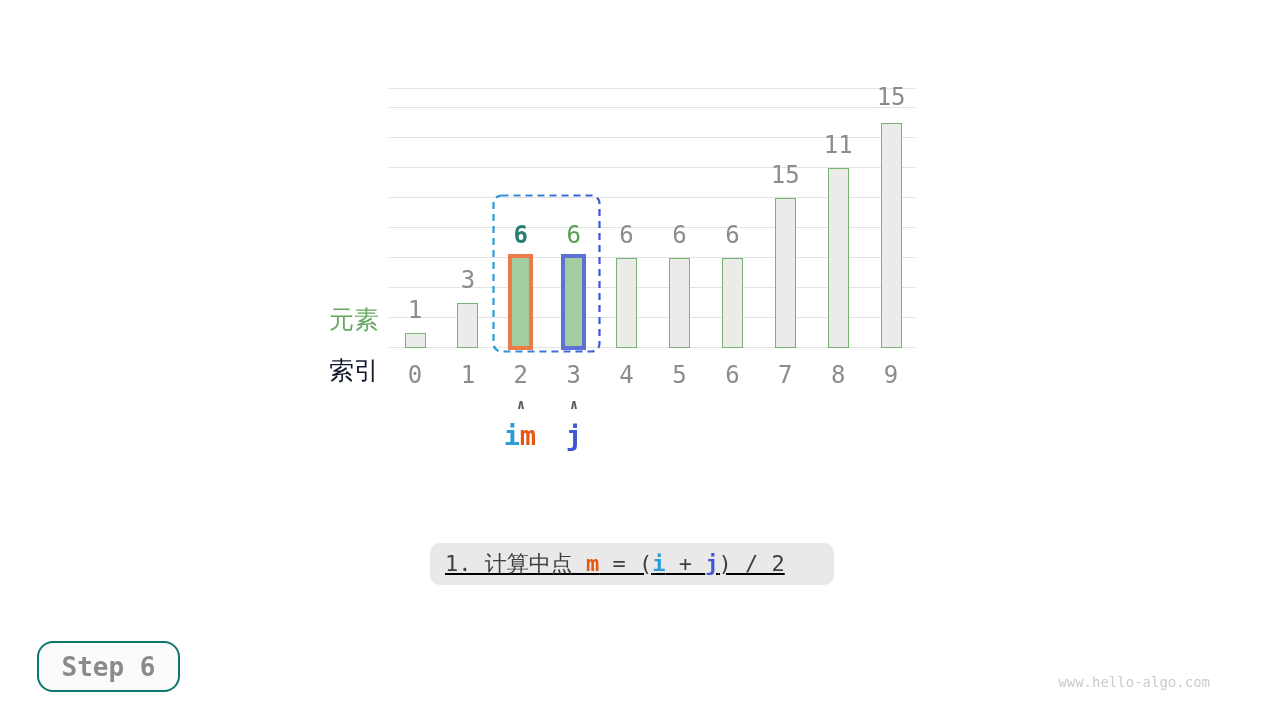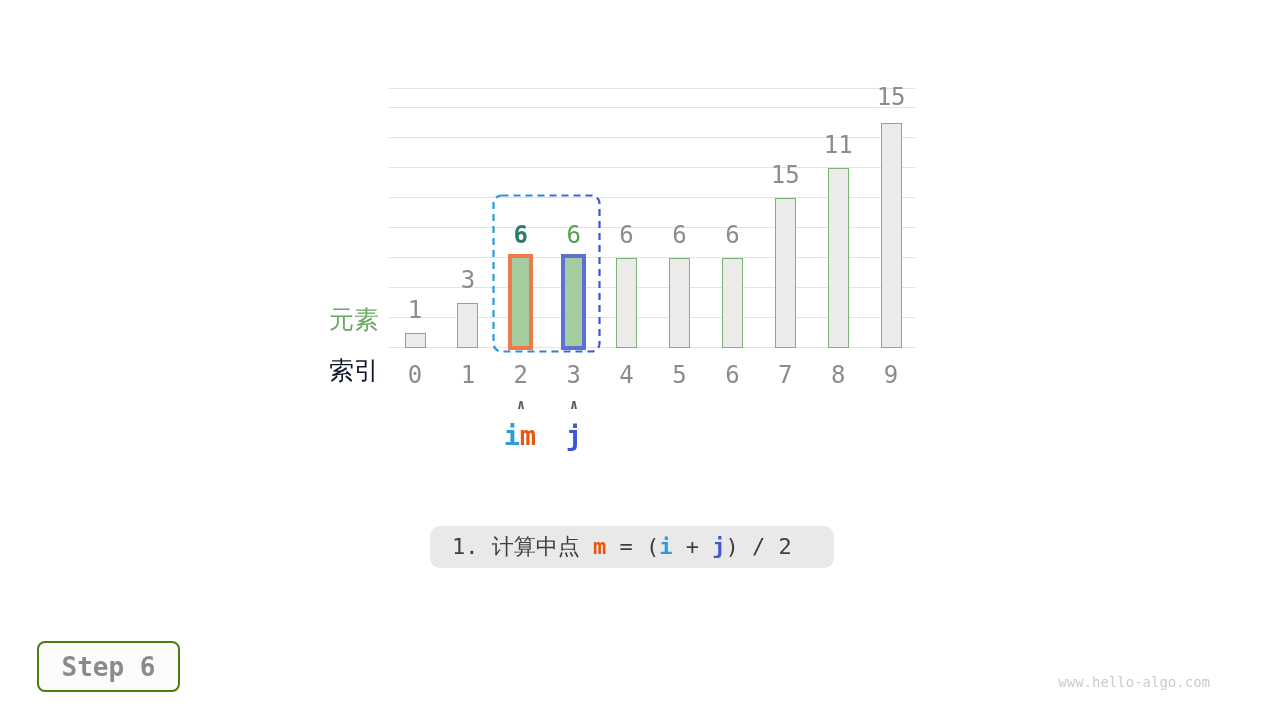--- a/index.html
+++ b/index.html
@@ -19,27 +19,27 @@
   
   .side-label{position:absolute;left:328px;width:52px;font-size:25px;font-weight:normal;text-align:center;}
   .idx-label{position:absolute;width:44px;text-align:center;font-size:24px;line-height:28px;color:#8c8c8c;
     font-family:"DejaVu Sans Mono","Liberation Mono",monospace;}
   .caret{position:absolute;width:18px;text-align:center;font-size:14px;font-weight:bold;color:#5a5a5a;
     font-family:"DejaVu Sans Mono","Liberation Mono",monospace;}
   .ptr{position:absolute;width:20px;text-align:center;font-size:27px;font-weight:bold;
     font-family:"DejaVu Sans Mono","Liberation Mono",monospace;}
   
   .heading{position:absolute;left:438px;top:495px;font-size:24px;font-weight:bold;color:#868686;}
-  .formula-box{position:absolute;left:430px;top:526px;width:404px;height:42px;border-radius:10px;
-    background:#e9e9e9;display:flex;align-items:center;padding-left:22px;box-sizing:border-box;}
+  .formula-box{position:absolute;left:430px;top:543px;width:404px;height:42px;border-radius:10px;
+    background:#e9e9e9;display:flex;align-items:center;padding-left:15px;box-sizing:border-box;text-decoration:underline;}
   .formula{font-size:22px;color:#3f3f3f;font-family:"DejaVu Sans Mono","Liberation Mono",monospace;white-space:pre;}
   .formula b{font-weight:bold;}
   
-  .step-badge{position:absolute;left:37px;top:641px;width:143px;height:51px;border:2px solid #4d7c0f;
-    border-radius:8px;background:#fbfbfb;box-sizing:border-box;display:flex;align-items:center;justify-content:center;}
+  .step-badge{position:absolute;left:37px;top:641px;width:143px;height:51px;border:2px solid #0f766e;
+    border-radius:16px;background:#fbfbfb;box-sizing:border-box;display:flex;align-items:center;justify-content:center;}
   .step-badge span{font-size:26px;font-weight:bold;color:#8a8a8a;
     font-family:"DejaVu Sans Mono","Liberation Mono",monospace;}
   
   .watermark{position:absolute;right:70px;top:674px;font-size:14px;color:#cbcbcb;
     font-family:"DejaVu Sans Mono","Liberation Mono",monospace;}
 </style>
 </head>
 <body>
 
 <div class="canvas">

